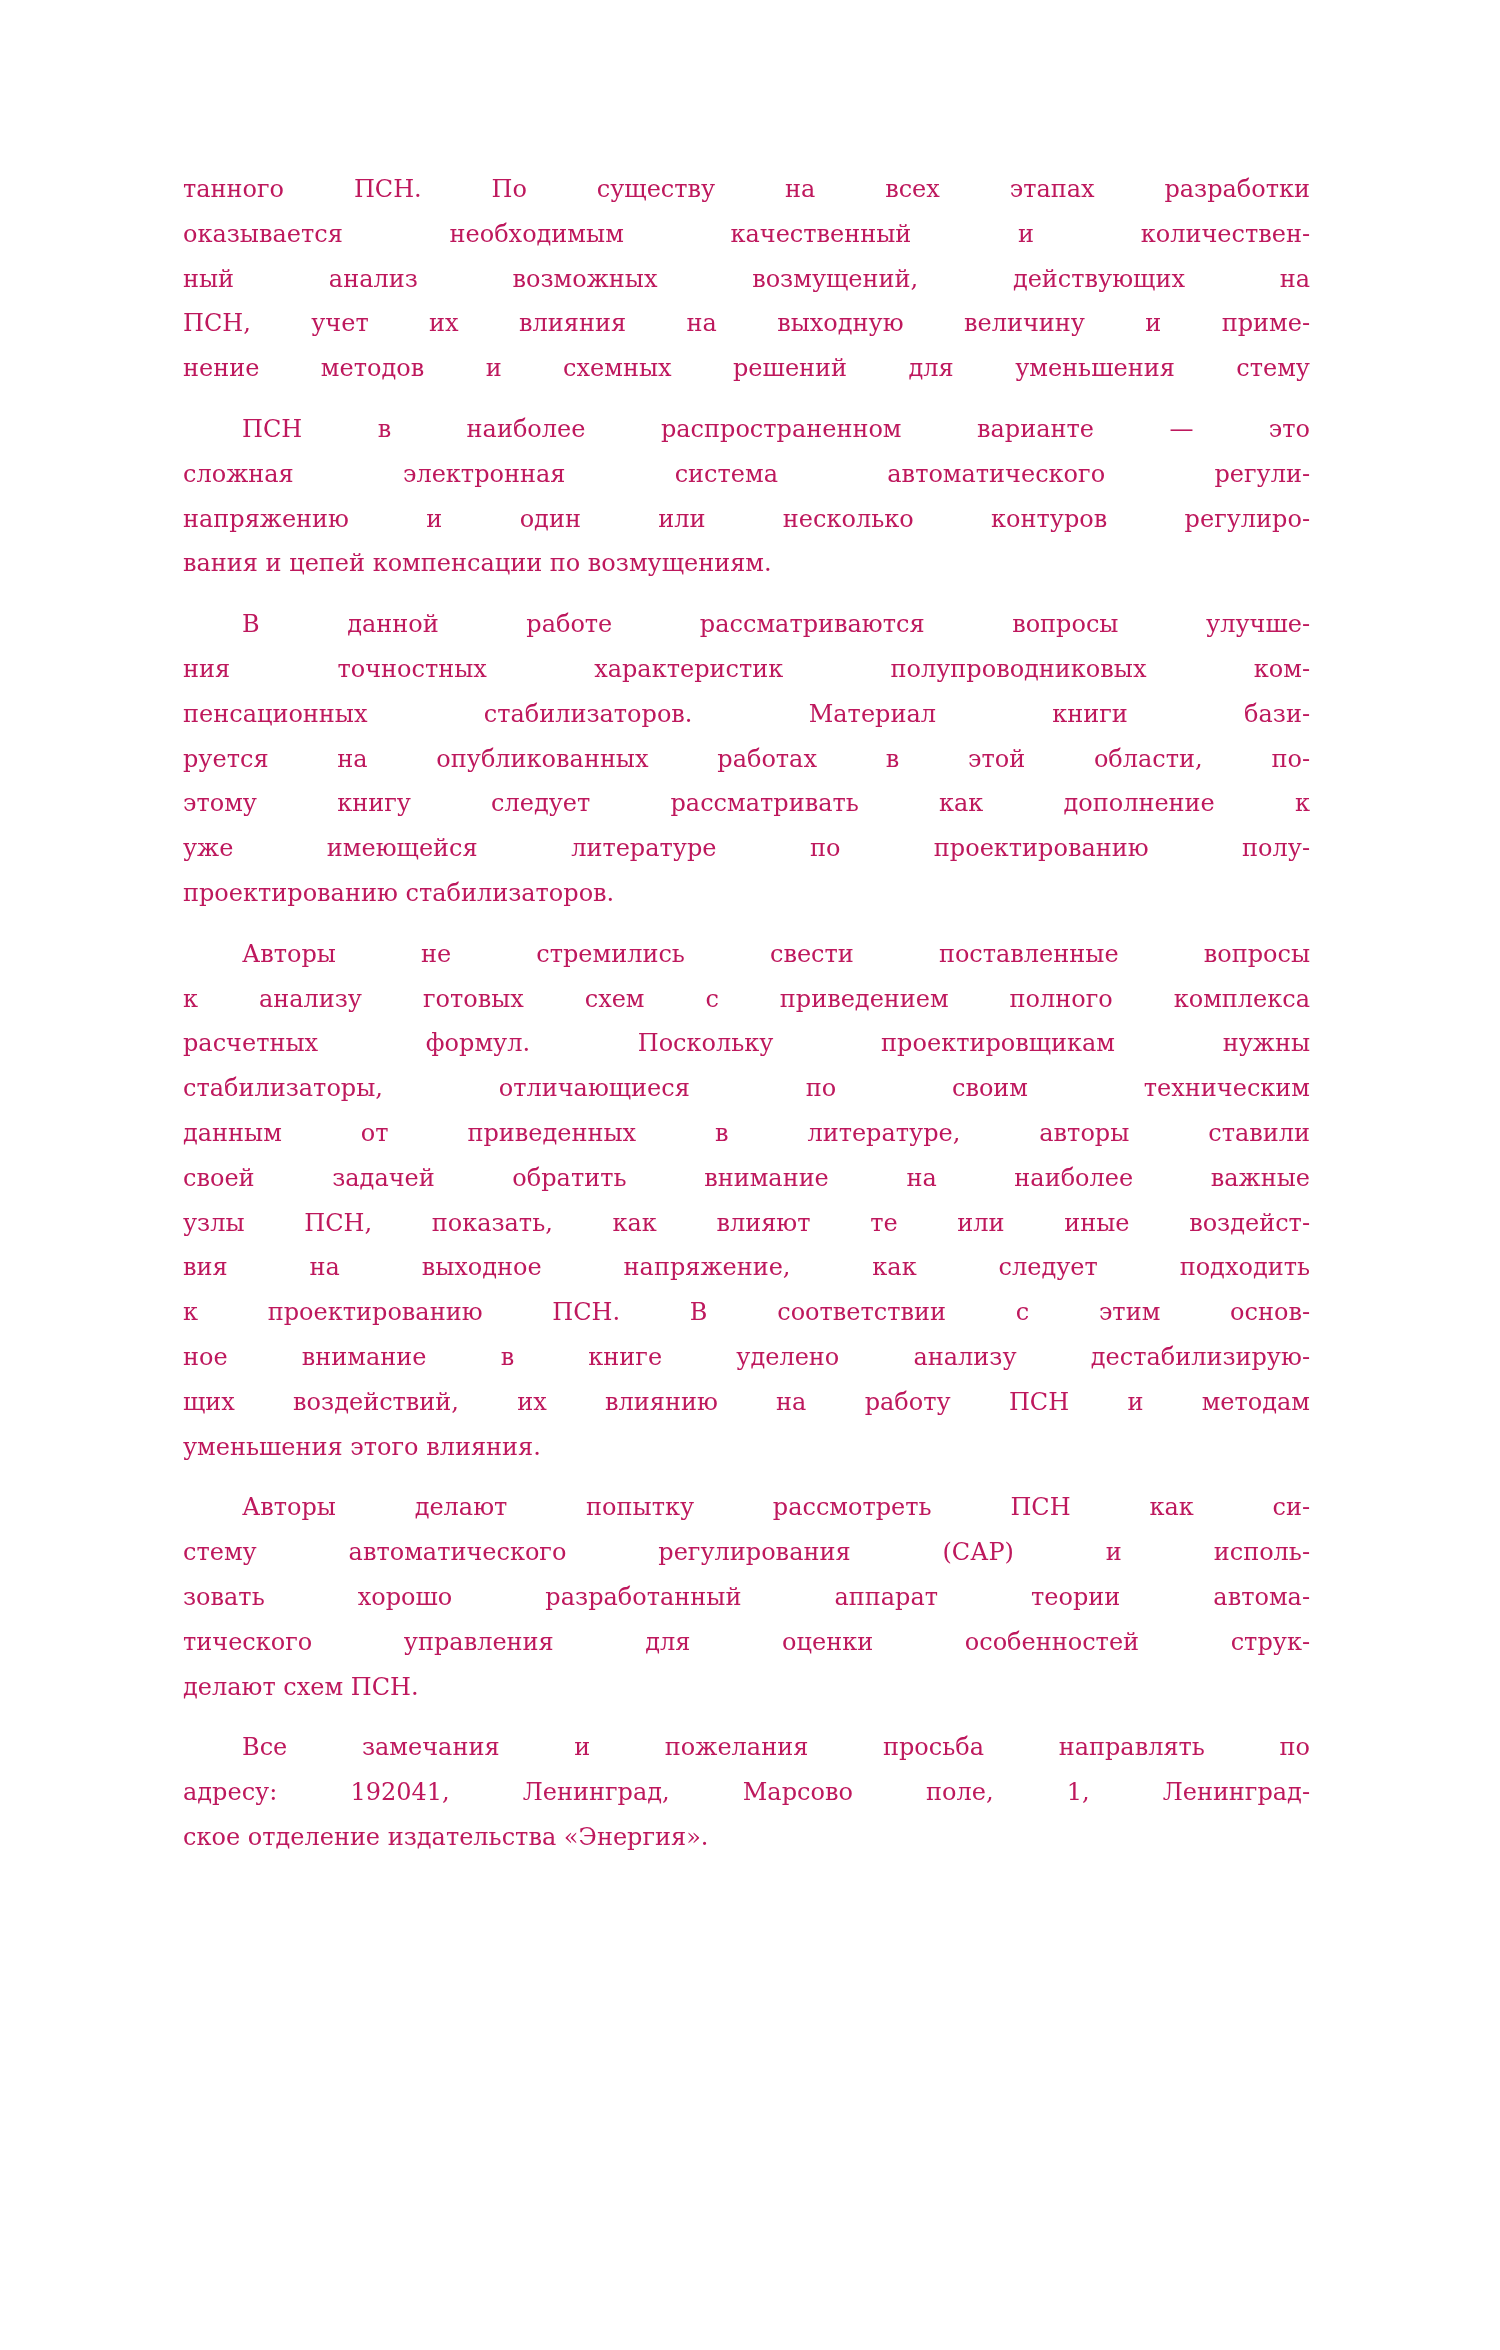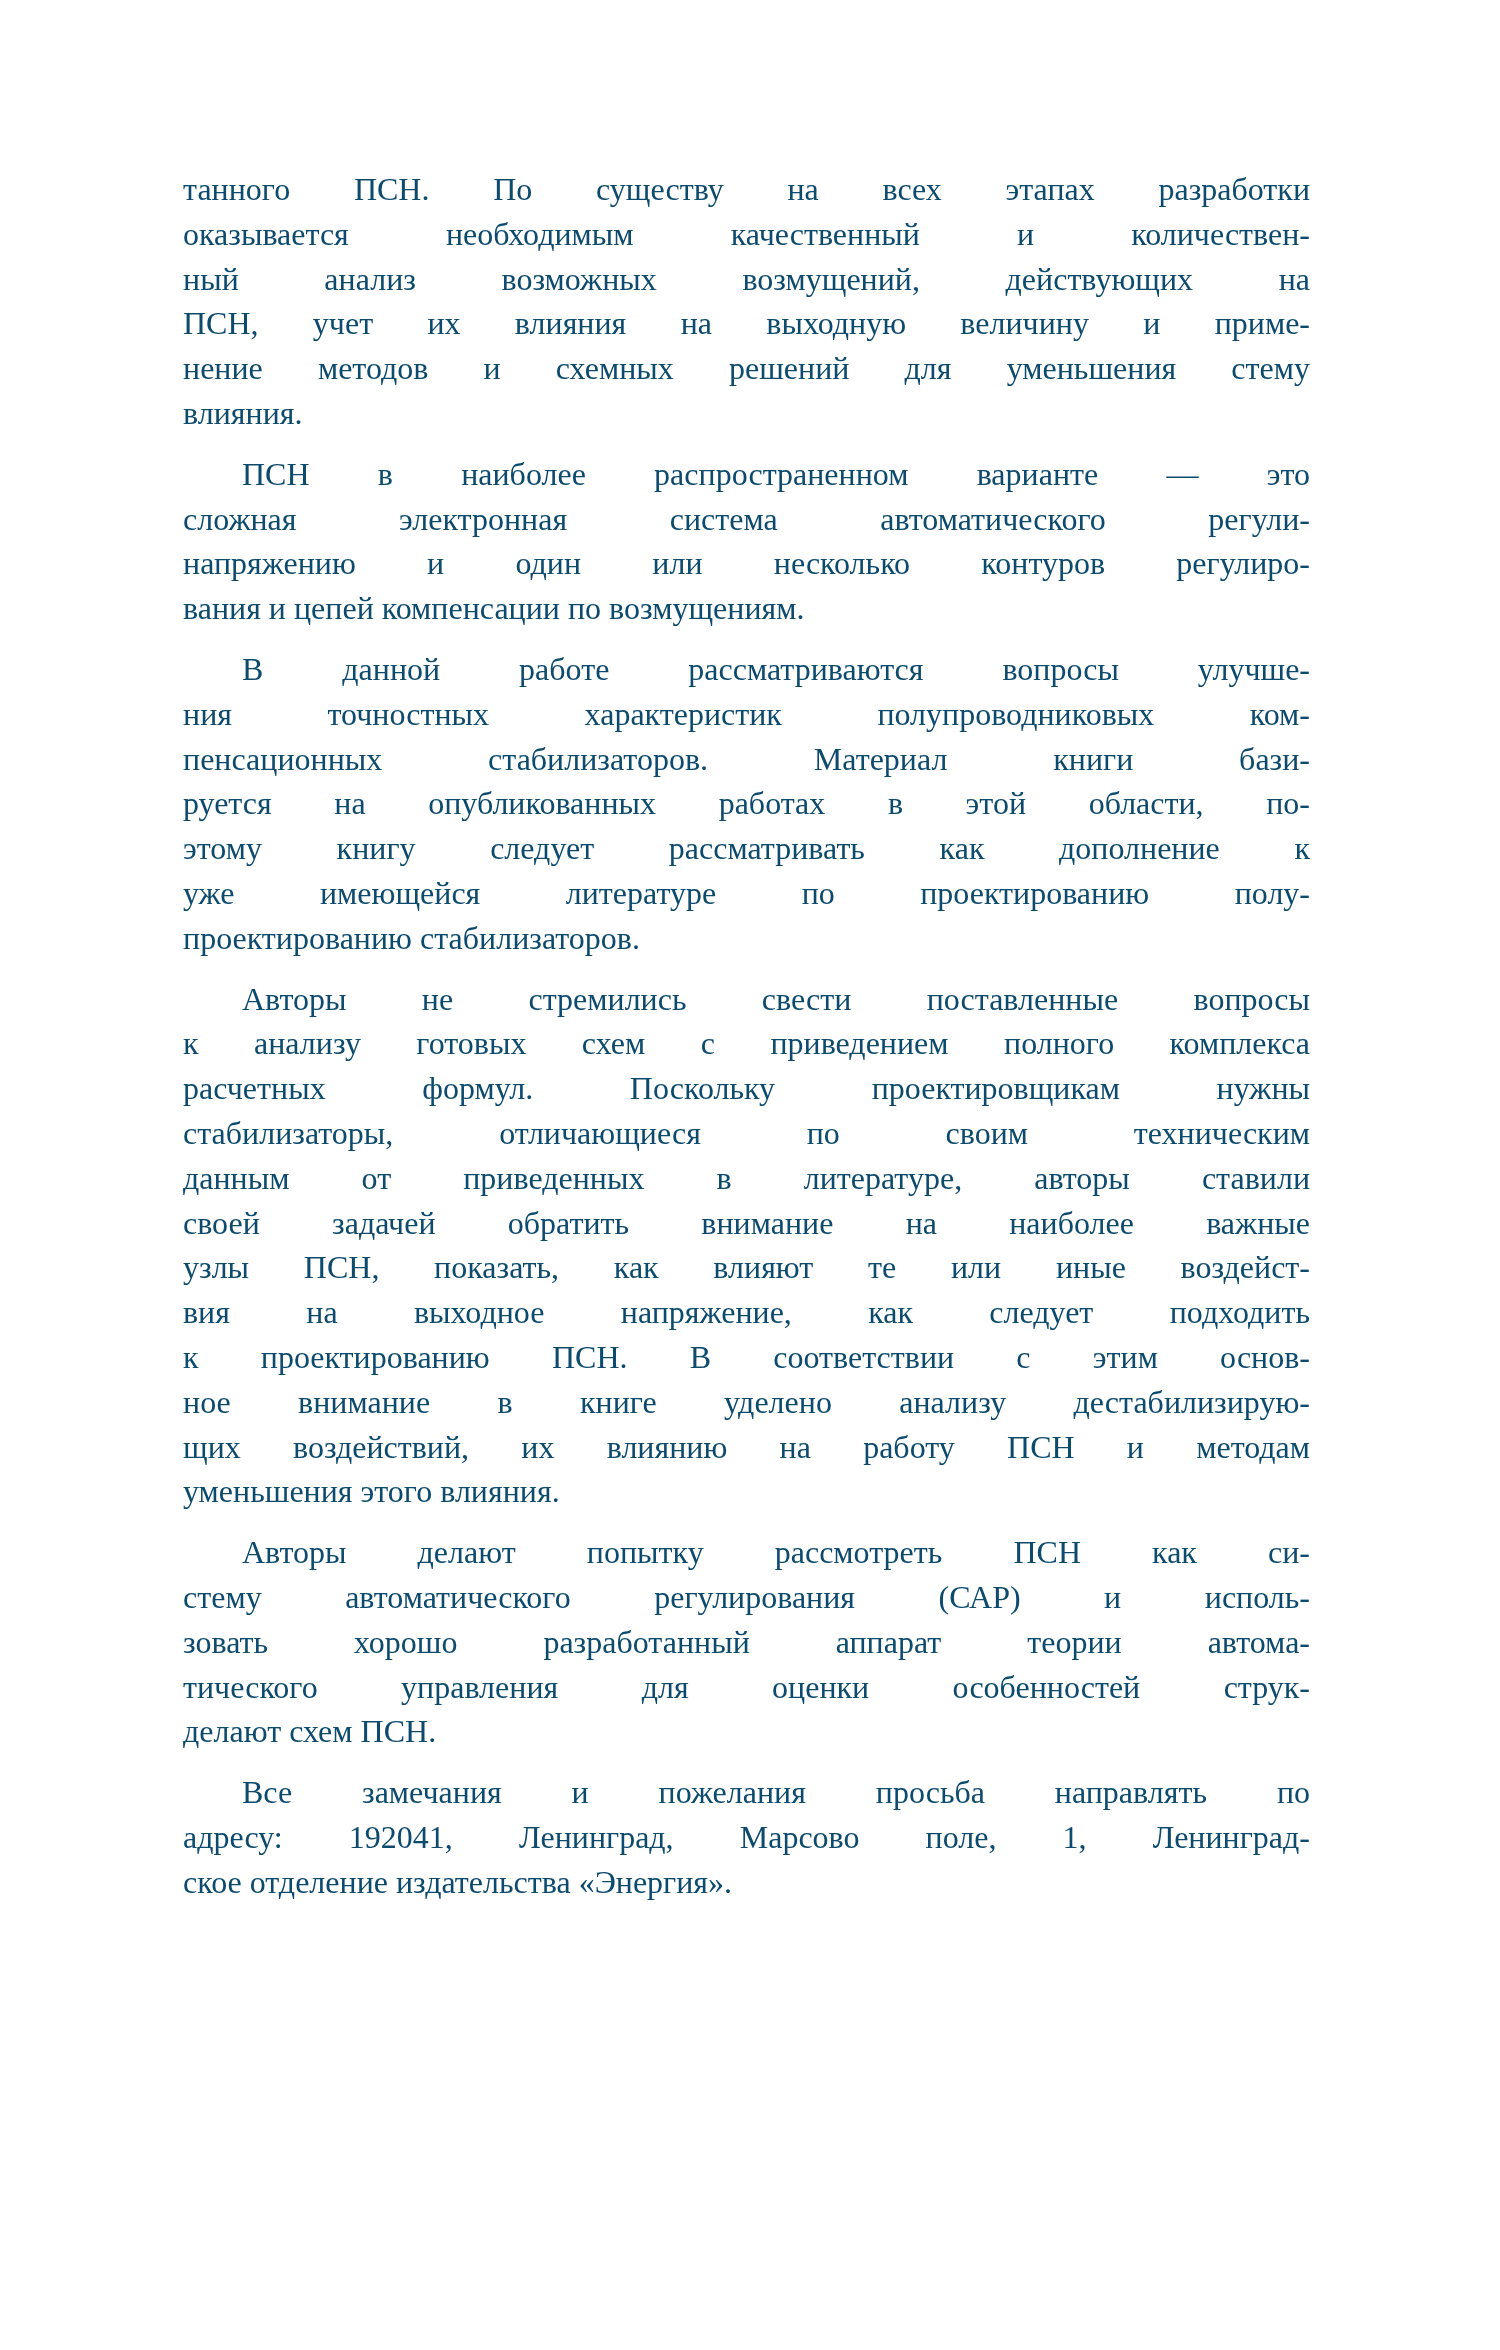--- a/index.html
+++ b/index.html
@@ -13,25 +13,24 @@
     height: 2350px;
     background: #ffffff;
     overflow: hidden;
     font-family: "DejaVu Serif", "Liberation Serif", serif;
   }
   .page-text {
     position: absolute;
     left: 183px;
     top: 167px;
     width: 1127px;
-    color: #0c4a6e;
-    font-size: 32px;
+    color: #be185d;
+    font-size: 24px;
     line-height: 44.8px;
     letter-spacing: 0px;
-    font-family: Liberation Serif, serif;
   }
   .paragraph {
     margin: 0;
     padding: 0;
   }
   .line {
     text-align: justify;
     text-align-last: justify;
     min-height: 44.8px;
   }
@@ -48,21 +47,20 @@
 
 <div class="page">
   <div class="page-text">
 
     <div class="paragraph">
       <div class="line">танного ПСН. По существу на всех этапах разработки</div>
       <div class="line">оказывается необходимым качественный и количествен-</div>
       <div class="line">ный анализ возможных возмущений, действующих на</div>
       <div class="line">ПСН, учет их влияния на выходную величину и приме-</div>
       <div class="line">нение методов и схемных решений для уменьшения стему</div>
-      <div class="line plast">влияния.</div>
     </div>
 
     <div class="paragraph">
       <div class="line indent">ПСН в наиболее распространенном варианте — это</div>
       <div class="line">сложная электронная система автоматического регули-</div>
       <div class="line">напряжению и один или несколько контуров регулиро-</div>
       <div class="line plast">вания и цепей компенсации по возмущениям.</div>
     </div>
 
     <div class="paragraph">

